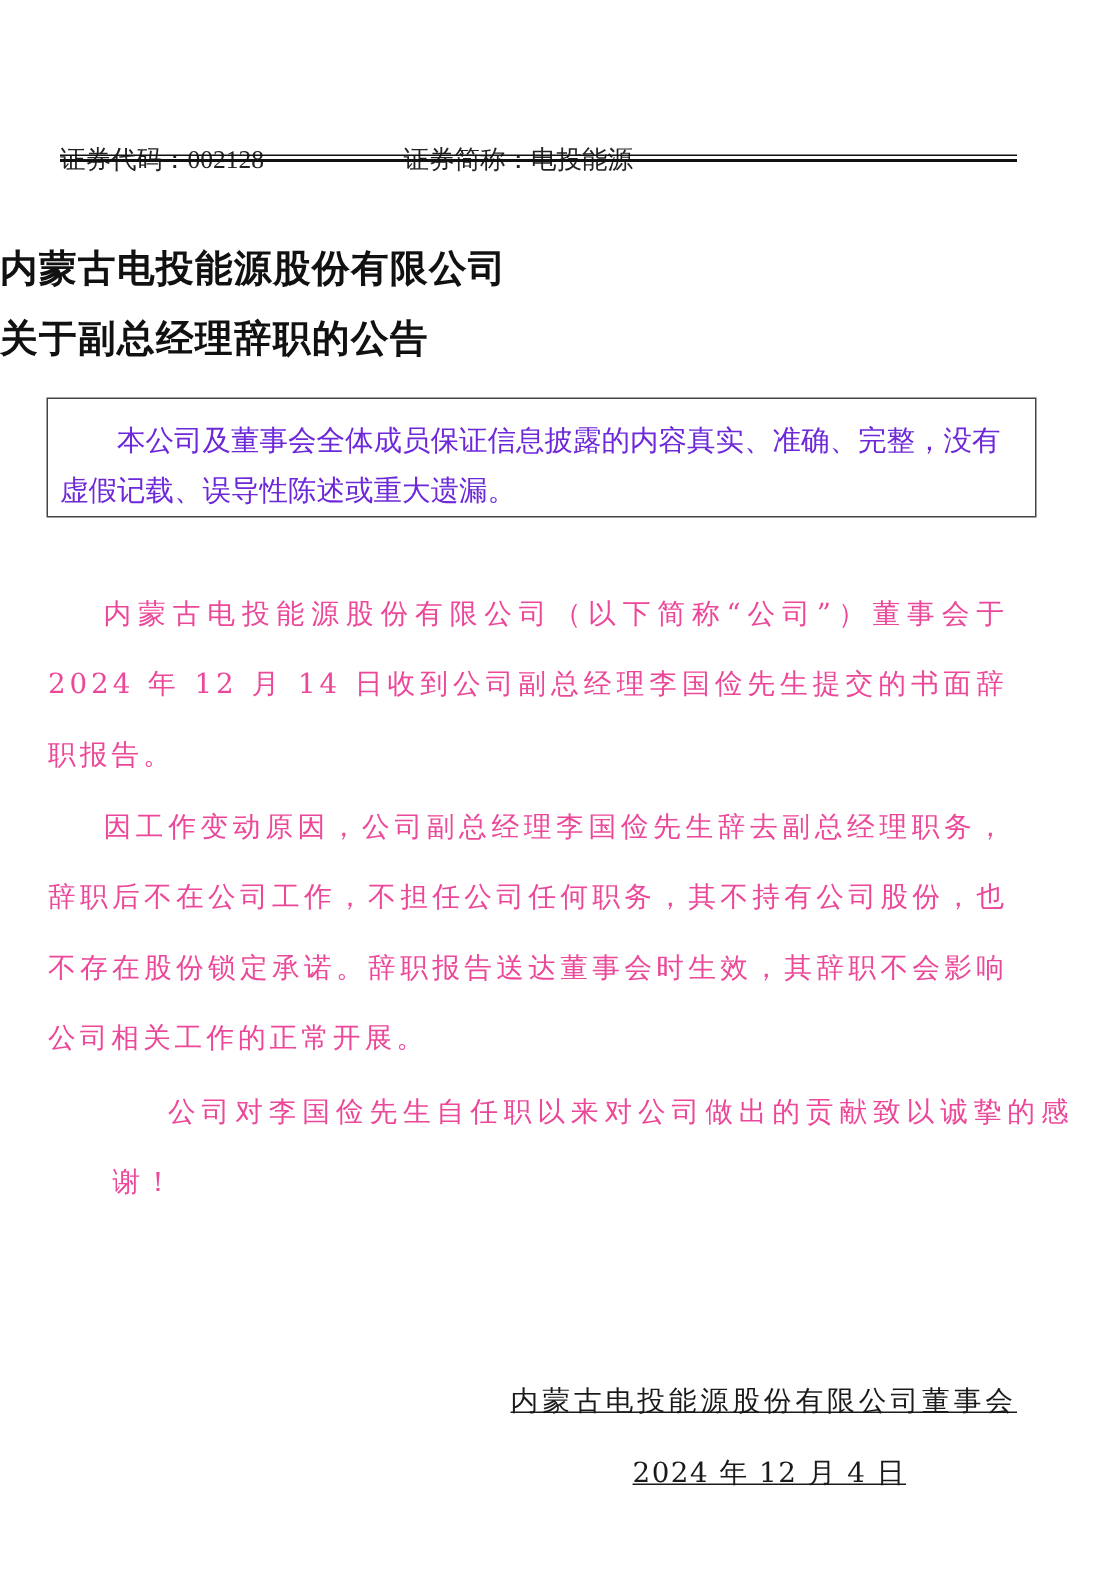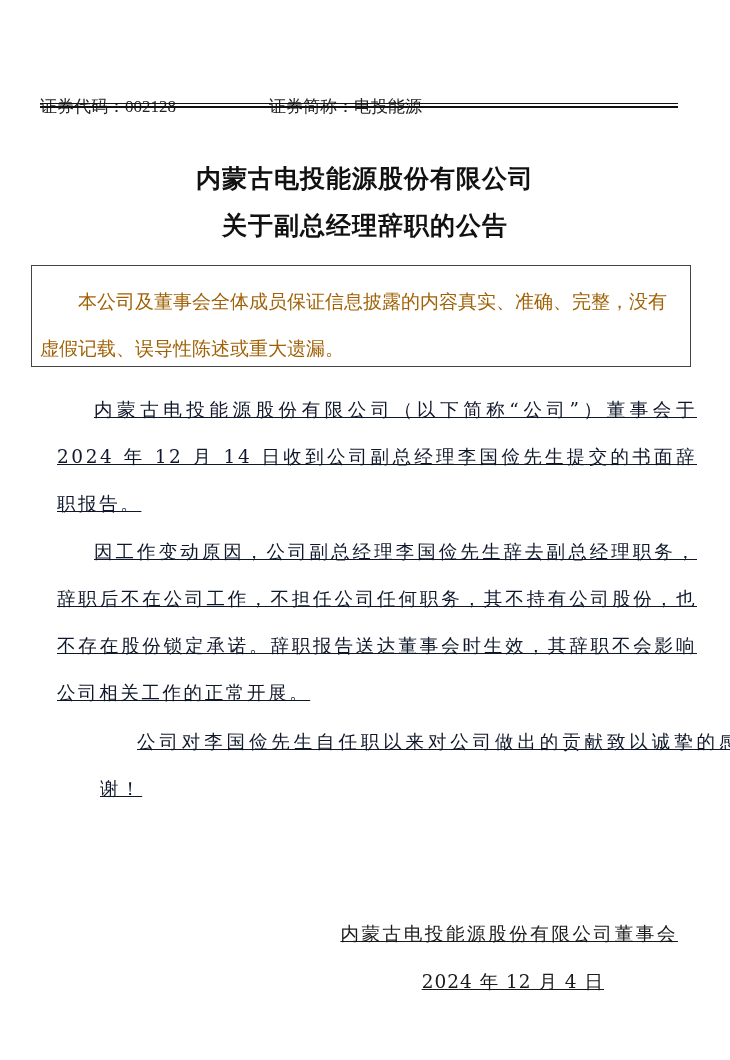--- a/index.html
+++ b/index.html
@@ -40,52 +40,51 @@
       top: 103px;
       width: 638px;
       height: 2px;
       border-top: 1px solid #111;
       border-bottom: 2px solid #111;
     }
     .title {
       position: absolute;
       left: 0;
       width: 730px;
-      text-align: center;
+      text-align: left;
       font-family: "DejaVu Sans", "Liberation Sans", sans-serif;
       font-weight: bold;
       font-size: 25px;
       letter-spacing: 1px;
       color: #111;
     }
     .title-1 { top: 162px; }
     .title-2 { top: 209px; }
     .notice-box {
       position: absolute;
       left: 31px;
       top: 265px;
       width: 660px;
-      height: 102px;
+      height: 80px;
       border: 1px solid #444;
       box-sizing: border-box;
       padding: 12px 8px 0 8px;
       font-size: 19px;
-      line-height: 47px;
-      color: #a16207;
+      line-height: 33px;
+      color: #6d28d9;
     }
     .notice-box p { margin: 0; text-indent: 2em; }
     .body-text {
       position: absolute;
-      left: 57px;
+      left: 32px;
       width: 640px;
       font-size: 18.5px;
       line-height: 47px;
-      color: #0f172a;
+      color: #ec4899;
       letter-spacing: 2.6px;
-      text-decoration: underline;
     }
     .body-text p { margin: 0; text-indent: 2em; text-align: justify; }
     .para-1 { top: 386px; }
     .para-2 { top: 528px; }
     .para-3 { top: 718px; margin-left: 43px; }
     .signature {
       position: absolute;
       right: 52px;
       font-size: 18.5px;
       color: #1a1a1a;

